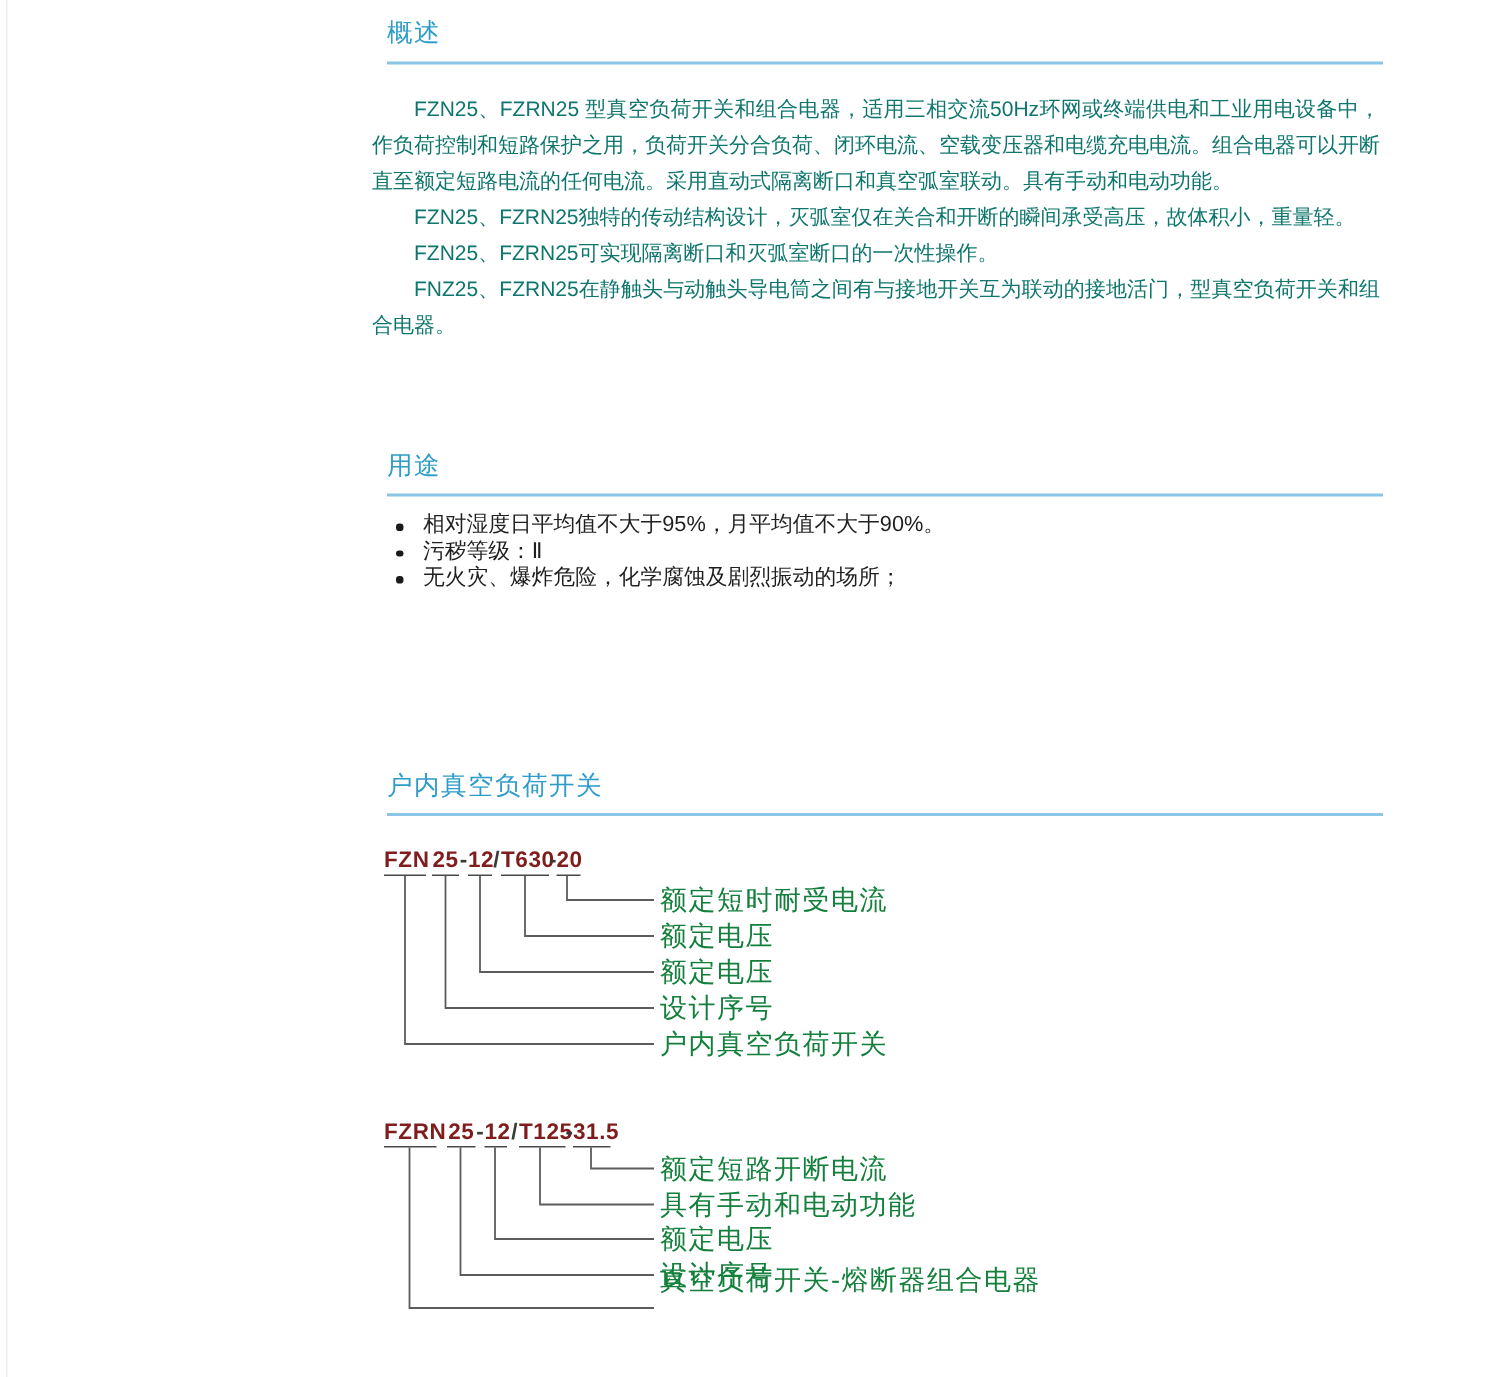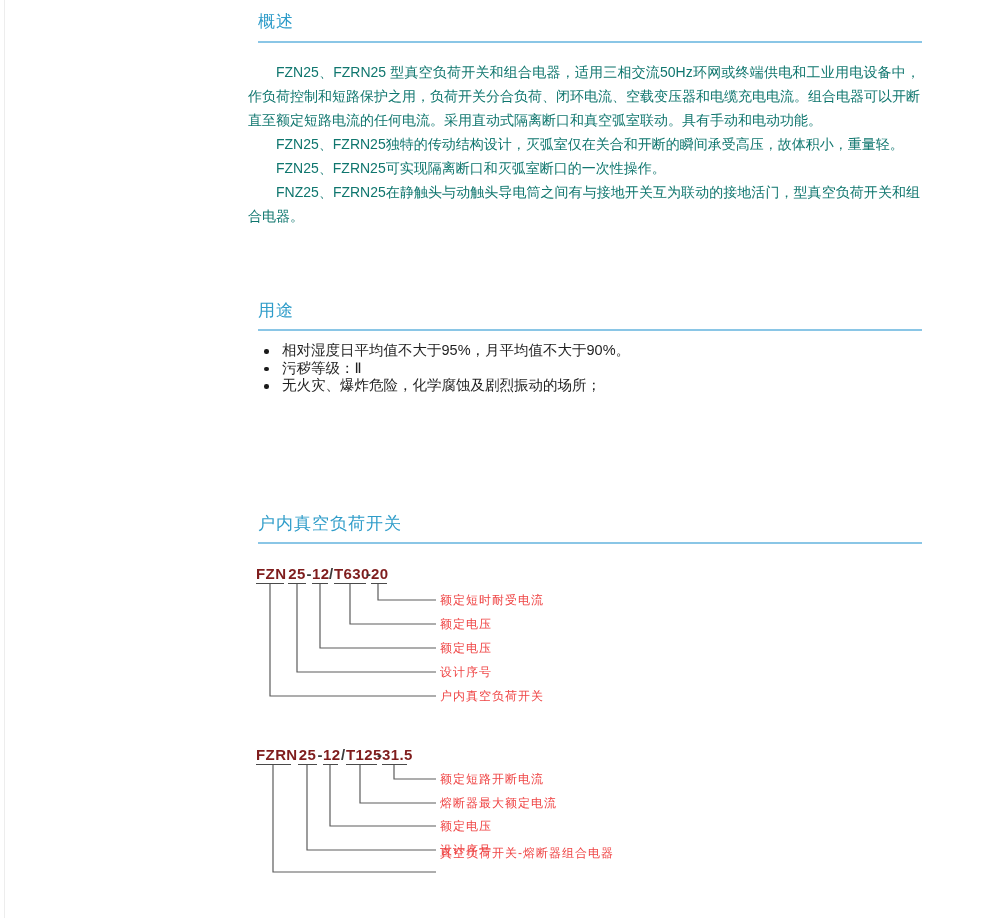--- a/index.html
+++ b/index.html
@@ -97,24 +97,24 @@
     font-size: 15px;
     font-weight: 700;
     color: #3a3a3a;
     text-align: center;
     line-height: 18px;
   }
   .model-label {
     position: absolute;
     left: 440px;
     height: 18px;
-    font-size: 12px;
+    font-size: 18px;
     letter-spacing: 1px;
     line-height: 18px;
-    color: #ef4444;
+    color: #15803d;
     white-space: nowrap;
   }
   #connectors {
     position: absolute;
     left: 0;
     top: 0;
     pointer-events: none;
   }
   #connectors path {
     fill: none;
@@ -187,19 +187,19 @@
     <span class="model-segment" style="left:256px; top:746px; width:35px;">FZRN</span>
     <span class="model-segment" style="left:298px; top:746px; width:19px;">25</span>
     <span class="model-separator" style="left:317px; top:746px; width:6px;">-</span>
     <span class="model-segment" style="left:323px; top:746px; width:15px;">12</span>
     <span class="model-separator" style="left:340px; top:746px; width:6px;">/</span>
     <span class="model-segment" style="left:346px; top:746px; width:31px;">T125</span>
     <span class="model-separator" style="left:377px; top:746px; width:5px;">-</span>
     <span class="model-segment" style="left:382px; top:746px; width:25px;">31.5</span>
 
     <div class="model-label" style="top:770px;">额定短路开断电流</div>
-    <div class="model-label" style="top:794px;">熔断器最大额定电流</div>
+    <div class="model-label" style="top:794px;">具有手动和电动功能</div>
     <div class="model-label" style="top:817px;">额定电压</div>
     <div class="model-label" style="top:841px;">设计序号</div>
     <div class="model-label" style="top:844px;">真空负荷开关-熔断器组合电器</div>
   </div>
 
 </div>
 
 </body></html>

